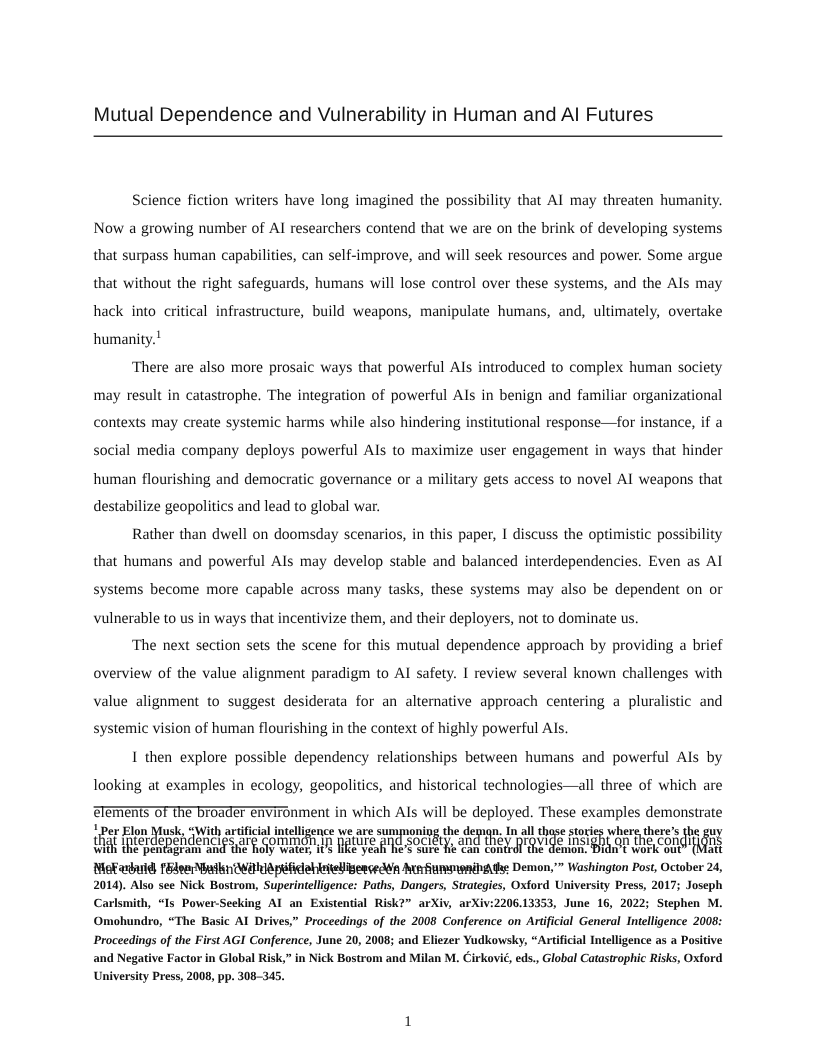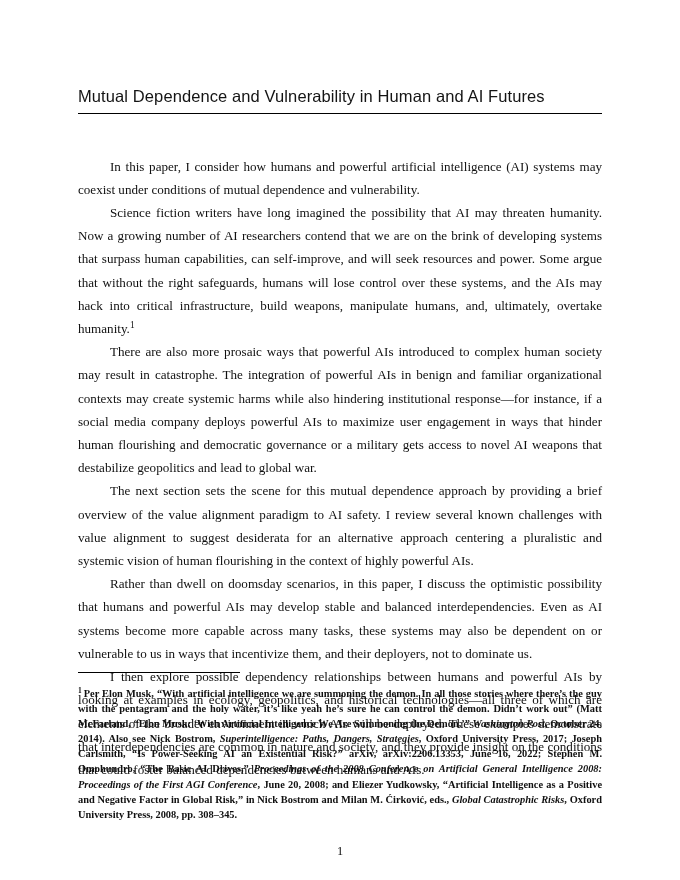--- a/index.html
+++ b/index.html
@@ -130,29 +130,28 @@
 
   <div class="content">
 
     <div class="title-block">
       <h1 class="paper-title">Mutual Dependence and Vulnerability in Human and AI Futures</h1>
       <hr class="title-rule">
     </div>
 
     <div class="body-text">
 
-      <p><span>In this paper, I consider how humans and powerful artificial intelligence (AI) systems may coexist under conditions of mutual dependence and vulnerability.</span></p>
 
       <p><span>Science fiction writers have long imagined the possibility that AI may threaten humanity. Now a growing number of AI researchers contend that we are on the brink of developing systems that surpass human capabilities, can self-improve, and will seek resources and power. Some argue that without the right safeguards, humans will lose control over these systems, and the AIs may hack into critical infrastructure, build weapons, manipulate humans, and, ultimately, overtake humanity.</span><sup class="fn-ref">1</sup></p>
 
       <p><span>There are also more prosaic ways that powerful AIs introduced to complex human society may result in catastrophe. The integration of powerful AIs in benign and familiar organizational contexts may create systemic harms while also hindering institutional response—for instance, if a social media company deploys powerful AIs to maximize user engagement in ways that hinder human flourishing and democratic governance or a military gets access to novel AI weapons that destabilize geopolitics and lead to global war.</span></p>
 
+      <p><span>Rather than dwell on doomsday scenarios, in this paper, I discuss the optimistic possibility that humans and powerful AIs may develop stable and balanced interdependencies. Even as AI systems become more capable across many tasks, these systems may also be dependent on or vulnerable to us in ways that incentivize them, and their deployers, not to dominate us.</span></p>
+
       <p><span>The next section sets the scene for this mutual dependence approach by providing a brief overview of the value alignment paradigm to AI safety. I review several known challenges with value alignment to suggest desiderata for an alternative approach centering a pluralistic and systemic vision of human flourishing in the context of highly powerful AIs.</span></p>
-
-      <p><span>Rather than dwell on doomsday scenarios, in this paper, I discuss the optimistic possibility that humans and powerful AIs may develop stable and balanced interdependencies. Even as AI systems become more capable across many tasks, these systems may also be dependent on or vulnerable to us in ways that incentivize them, and their deployers, not to dominate us.</span></p>
 
       <p><span>I then explore possible dependency relationships between humans and powerful AIs by looking at examples in ecology, geopolitics, and historical technologies—all three of which are elements of the broader environment in which AIs will be deployed. These examples demonstrate that interdependencies are common in nature and society, and they provide insight on the conditions that could foster balanced dependencies between humans and AIs.</span></p>
 
     </div>
   </div>
 
   <div class="footnote-area">
     <hr class="footnote-rule">
     <div class="footnote">
       <p><sup class="fn-num">1</sup><span>Per Elon Musk, “With artificial intelligence we are summoning the demon. In all those stories where there’s the guy with the pentagram and the holy water, it’s like yeah he’s sure he can control the demon. Didn’t work out” (Matt McFarland, “Elon Musk: ‘With Artificial Intelligence We Are Summoning the Demon,’” </span><span class="ital">Washington Post</span><span>, October 24, 2014). Also see Nick Bostrom, </span><span class="ital">Superintelligence: Paths, Dangers, Strategies</span><span>, Oxford University Press, 2017; Joseph Carlsmith, “Is Power-Seeking AI an Existential Risk?” arXiv, arXiv:2206.13353, June 16, 2022; Stephen M. Omohundro, “The Basic AI Drives,” </span><span class="ital">Proceedings of the 2008 Conference on Artificial General Intelligence 2008: Proceedings of the First AGI Conference</span><span>, June 20, 2008; and Eliezer Yudkowsky, “Artificial Intelligence as a Positive and Negative Factor in Global Risk,” in Nick Bostrom and Milan M. Ćirković, eds., </span><span class="ital">Global Catastrophic Risks</span><span>, Oxford University Press, 2008, pp. 308–345.</span></p>

